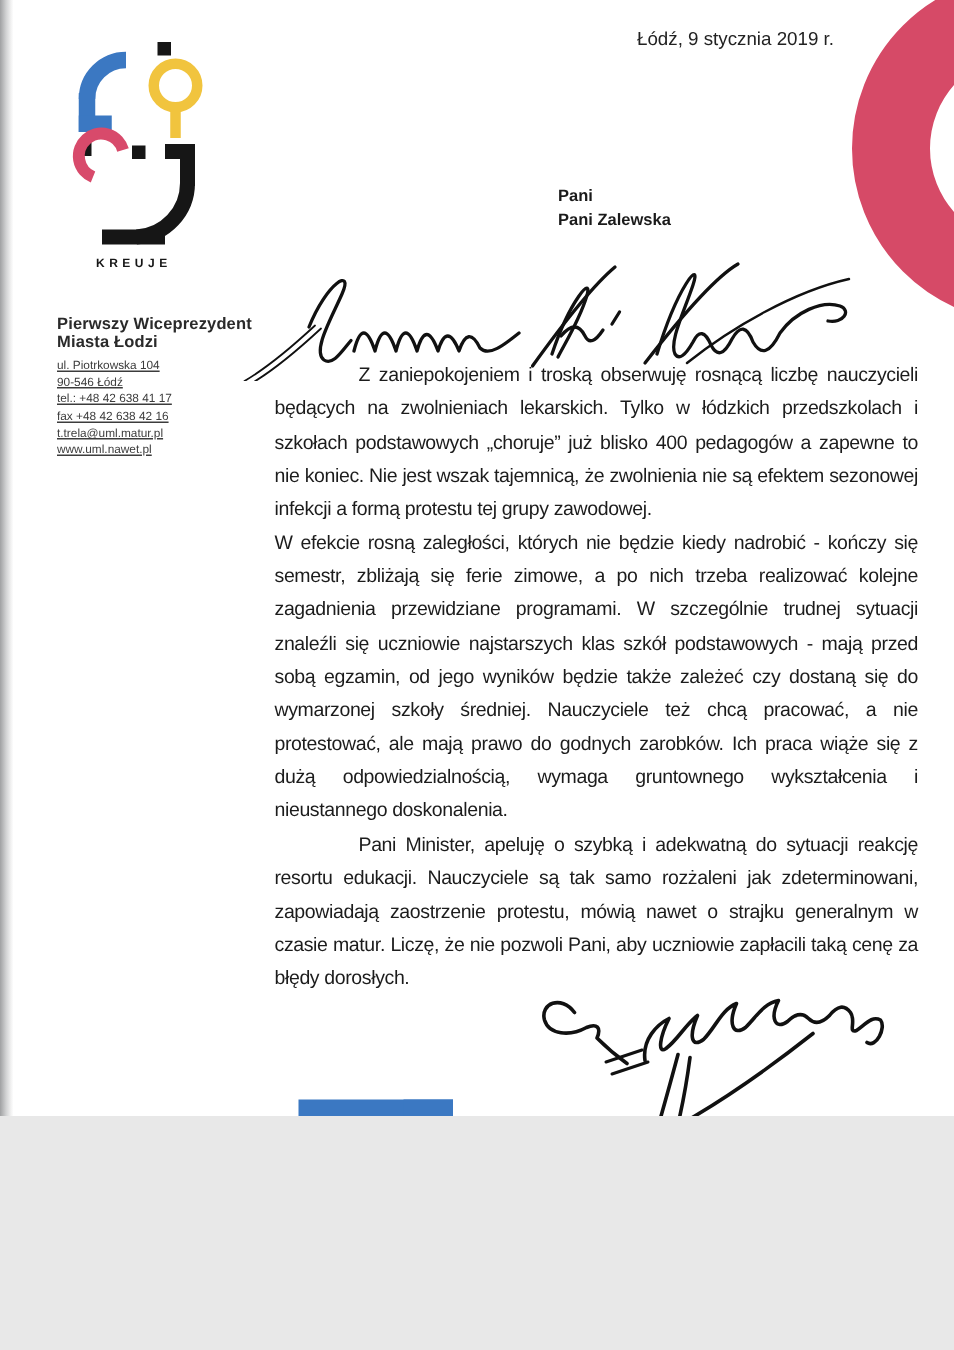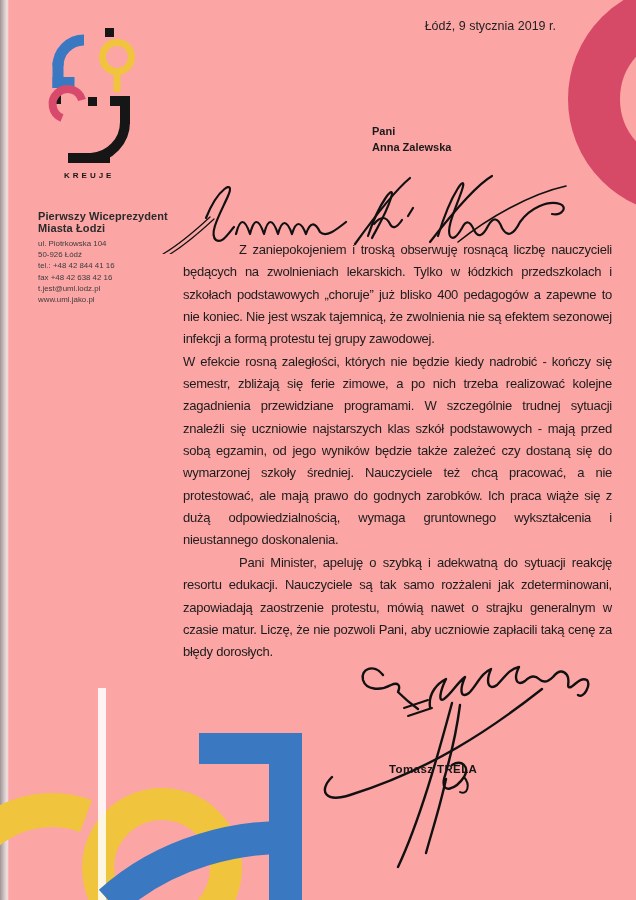--- a/index.html
+++ b/index.html
@@ -1,18 +1,18 @@
 <!DOCTYPE html>
 <html lang="pl"><head>
 <meta charset="utf-8">
 <style>
   html,body{margin:0;padding:0;background:#e8e8e8;}
   .page{
-    position:relative;width:636px;height:900px;margin:0 auto;
-    background:#fca5a5;overflow:hidden;
+    position:relative;width:636px;height:744px;margin:0 auto;
+    background:#ffffff;overflow:hidden;
     font-family:"Liberation Sans",sans-serif;color:#1f1f1f;
   }
   .scan-edge{
     position:absolute;left:0;top:0;width:9px;height:900px;
     background:linear-gradient(to right,#8f9092,#c9cacb 45%,#eeeeee 80%,rgba(255,255,255,0));
     opacity:.85;pointer-events:none;
   }
   .dateline{
     position:absolute;top:19px;right:80px;
     font-size:12.5px;color:#222;
@@ -21,21 +21,21 @@
   .kreuje-text{
     font-family:"Liberation Sans",sans-serif;font-weight:bold;
     letter-spacing:3px;font-size:8px;fill:#161616;
   }
   .sender-title{
     position:absolute;left:38px;top:210px;width:160px;
     font-size:11px;font-weight:bold;color:#2a2a2a;letter-spacing:.1px;
   }
   .sender-address{
     position:absolute;left:38px;top:238px;width:150px;
-    font-size:7.9px;line-height:11.2px;color:#3c3c3c;
+    font-size:7.9px;line-height:11.2px;color:#3c3c3c;text-decoration:underline;
   }
   .sender-address div{white-space:nowrap;}
   .recipient{
     position:absolute;left:372px;top:123px;
     font-size:11px;font-weight:bold;line-height:16.2px;color:#1a1a1a;
   }
   .salutation-svg{position:absolute;left:158px;top:172px;pointer-events:none;}
   .body-text{
     position:absolute;left:183px;top:239px;width:429px;
     font-size:13px;line-height:22.35px;text-align:justify;
@@ -84,30 +84,30 @@
     <rect x="76" y="70" width="10" height="28" fill="#161616"></rect>
     <path d="M 81 96 A 36 36 0 0 1 47 132" fill="none" stroke="#161616" stroke-width="10"></path>
     <rect x="24" y="127" width="42" height="10" fill="#161616"></rect>
 
     <text x="20" y="152" class="kreuje-text">KREUJE</text>
   </svg>
 
   <div class="sender-title">Pierwszy Wiceprezydent Miasta Łodzi</div>
   <div class="sender-address">
     <div>ul. Piotrkowska 104</div>
-    <div>50-926 Łódź</div>
-    <div>tel.: +48 42 844 41 16</div>
+    <div>90-546 Łódź</div>
+    <div>tel.: +48 42 638 41 17</div>
     <div>fax +48 42 638 42 16</div>
-    <div>t.jest@uml.lodz.pl</div>
-    <div>www.uml.jako.pl</div>
+    <div>t.trela@uml.matur.pl</div>
+    <div>www.uml.nawet.pl</div>
   </div>
 
   <div class="recipient">
     <div>Pani</div>
-    <div>Anna Zalewska</div>
+    <div>Pani Zalewska</div>
   </div>
 
   <svg class="salutation-svg" width="425" height="82" viewBox="0 0 425 82" role="img" aria-label="Szanowna Pani Minister">
     <g class="ink" stroke-width="2.2">
       <path d="M 5 82 C 22 72 38 58 52 45 M 9 84 C 26 74 42 60 56 47" stroke-width="1.2"></path>
       <path d="M 48 46 C 60 16 78 6 70 24 C 63 40 50 62 58 68 C 64 72 70 62 76 55"></path>
       <path d="M 78 62 Q 84 38 92 62 Q 98 38 106 62 Q 112 38 120 62 Q 126 40 134 62 Q 140 42 148 62 Q 154 44 162 60 C 168 66 178 58 188 50"></path>
       <path d="M 197 72 C 220 40 240 16 252 6"></path>
       <path d="M 210 64 C 222 28 238 10 233 26 C 228 42 218 58 214 66"></path>
       <path d="M 216 52 Q 226 40 232 52 Q 236 60 244 48 M 250 44 L 255 36"></path>

